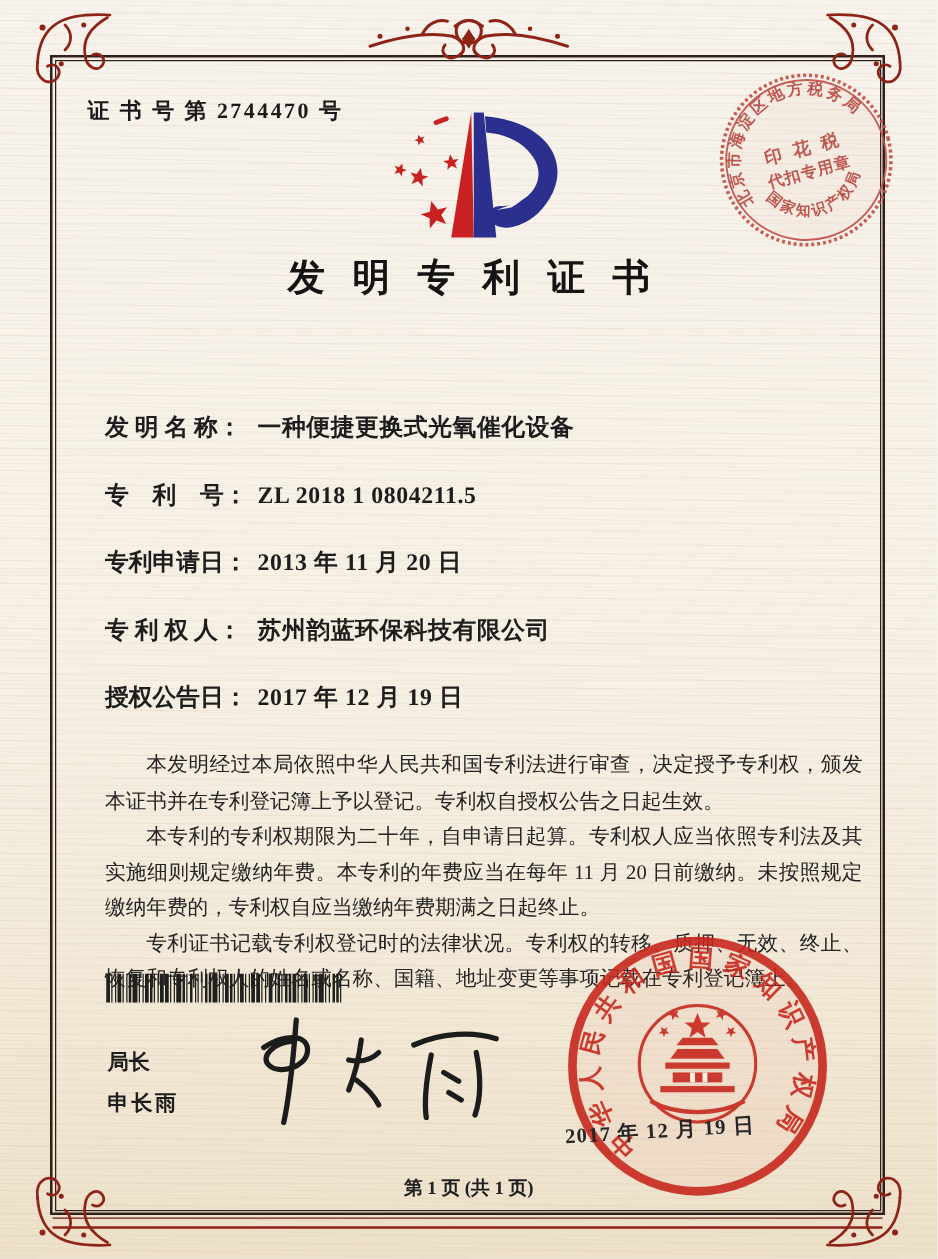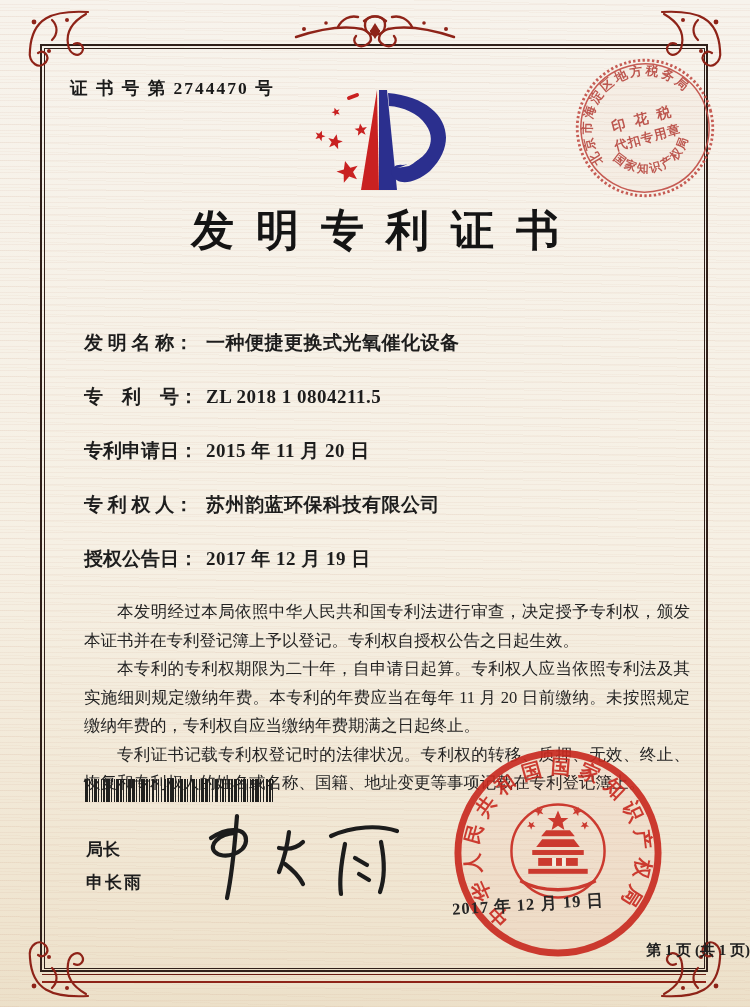--- a/index.html
+++ b/index.html
@@ -14,21 +14,21 @@
   }
   .abs{position:absolute;}
   
   .frame{left:40px;top:44px;width:664px;height:924px;border:2.5px solid #30201a;}
   .frame::after{content:"";position:absolute;inset:1.5px;border:1px solid #30201a;}
   .red-bottom-line{left:42px;top:974px;width:664px;height:6px;
     border-top:1.5px solid #6b1d12;border-bottom:2.5px solid #8e2318;}
   
   .cert-no{left:70px;top:76px;font-size:17.5px;font-weight:600;letter-spacing:2px;color:#1a1a1a;}
   
-  .title{left:0;top:202px;width:100%;text-align:center;font-size:43px;font-weight:700;
+  .title{left:0;top:202px;width:100%;text-align:center;font-size:30px;font-weight:700;
     letter-spacing:22px;text-indent:22px;color:#141414;}
   
   .fields{left:84px;top:292px;width:580px;margin-top:40px;}
   .frow{display:flex;margin-bottom:33px;font-size:19px;font-weight:600;line-height:21px;}
   .flabel{width:122px;flex:none;white-space:pre;}
   .fvalue{letter-spacing:0.5px;white-space:pre;text-align:right;}
   
   .body-text{left:84px;top:598px;width:606px;font-size:16.5px;line-height:1.73;
     text-align:justify;color:#242424;font-weight:500;}
   .body-text p{margin:0;text-indent:2em;}
@@ -39,21 +39,21 @@
   .issuer-title{left:86px;top:838px;font-size:17px;font-weight:600;}
   .issuer-name{left:86px;top:871px;font-size:17px;font-weight:600;letter-spacing:2px;}
   .signature{left:183px;top:808px;}
   
   .seal{left:449px;top:744px;}
   .seal-date{left:452px;top:894px;font-size:16.5px;font-weight:700;letter-spacing:1px;
     color:#262626;transform:rotate(-3.5deg);}
   
   .tax-stamp{left:565px;top:48px;opacity:0.92;}
   
-  .footer{left:0;top:941px;width:100%;text-align:right;font-size:15px;font-weight:600;color:#202020;}
+  .footer{left:0;top:941px;width:100%;text-align:center;font-size:15px;font-weight:600;color:#202020;}
   
   .orn{color:#8e2318;}
 </style>
 </head>
 <body>
 
 <div class="abs frame"></div>
 <div class="abs red-bottom-line"></div>
 
 <svg class="abs orn" style="left:292px;top:5px;" width="166" height="54" viewBox="0 0 166 54">
@@ -138,21 +138,21 @@
   <div class="frow">
     <span class="flabel">发 明 名 称：</span>
     <span class="fvalue">一种便捷更换式光氧催化设备</span>
   </div>
   <div class="frow">
     <span class="flabel">专　利　号：</span>
     <span class="fvalue">ZL 2018 1 0804211.5</span>
   </div>
   <div class="frow">
     <span class="flabel">专利申请日：</span>
-    <span class="fvalue">2015 年 11 月 20 日</span>
+    <span class="fvalue">2013 年 11 月 20 日</span>
   </div>
   <div class="frow">
     <span class="flabel">专 利 权 人：</span>
     <span class="fvalue">苏州韵蓝环保科技有限公司</span>
   </div>
   <div class="frow">
     <span class="flabel">授权公告日：</span>
     <span class="fvalue">2017 年 12 月 19 日</span>
   </div>
 </div>

